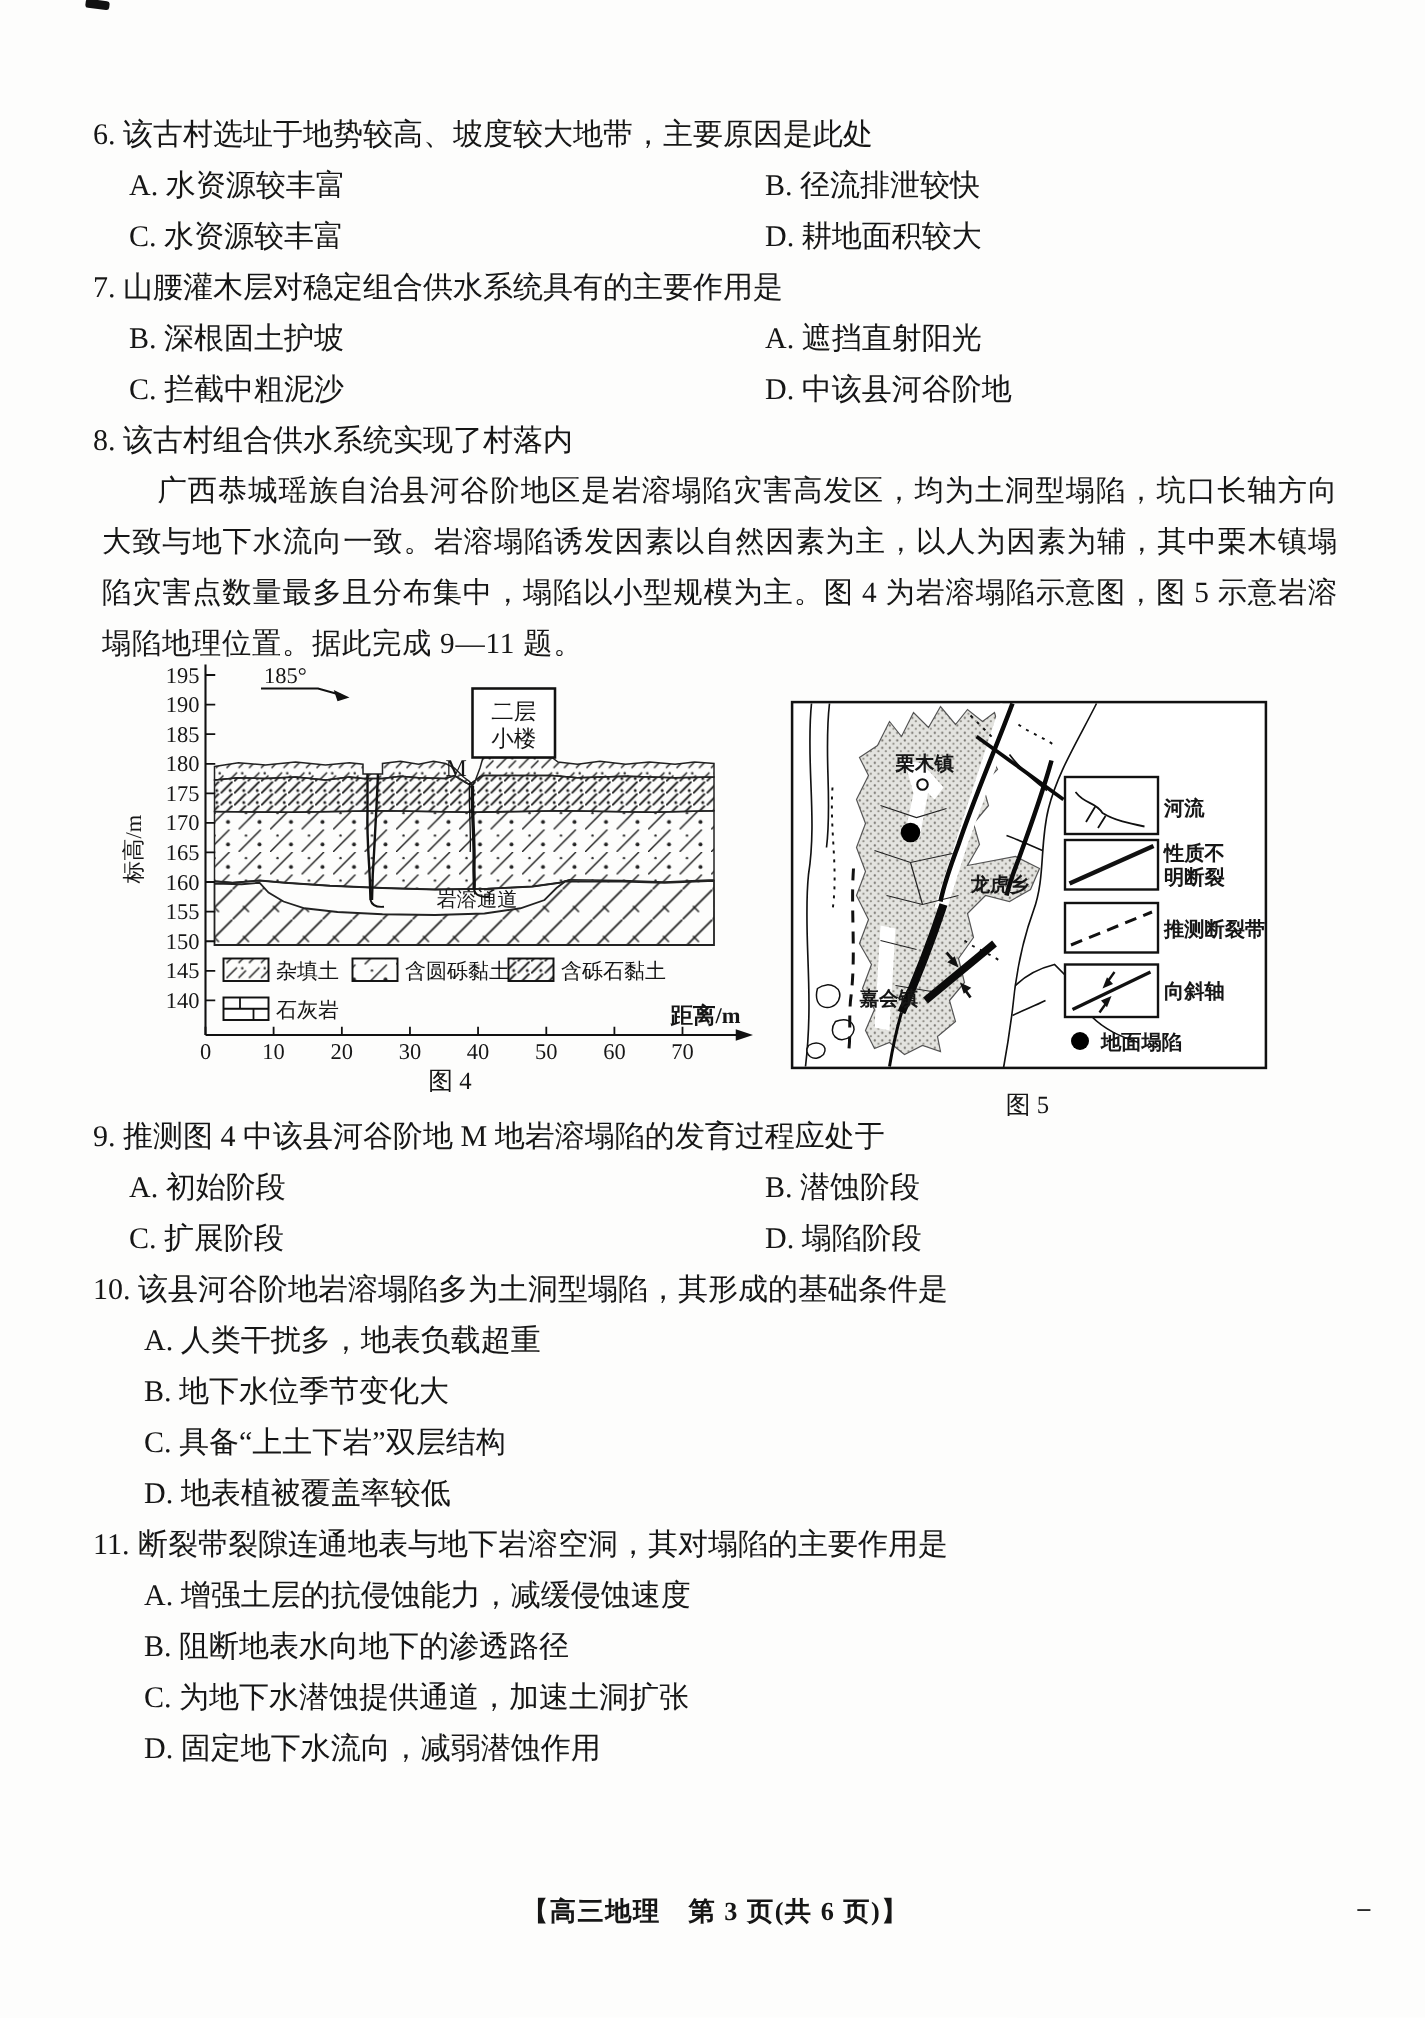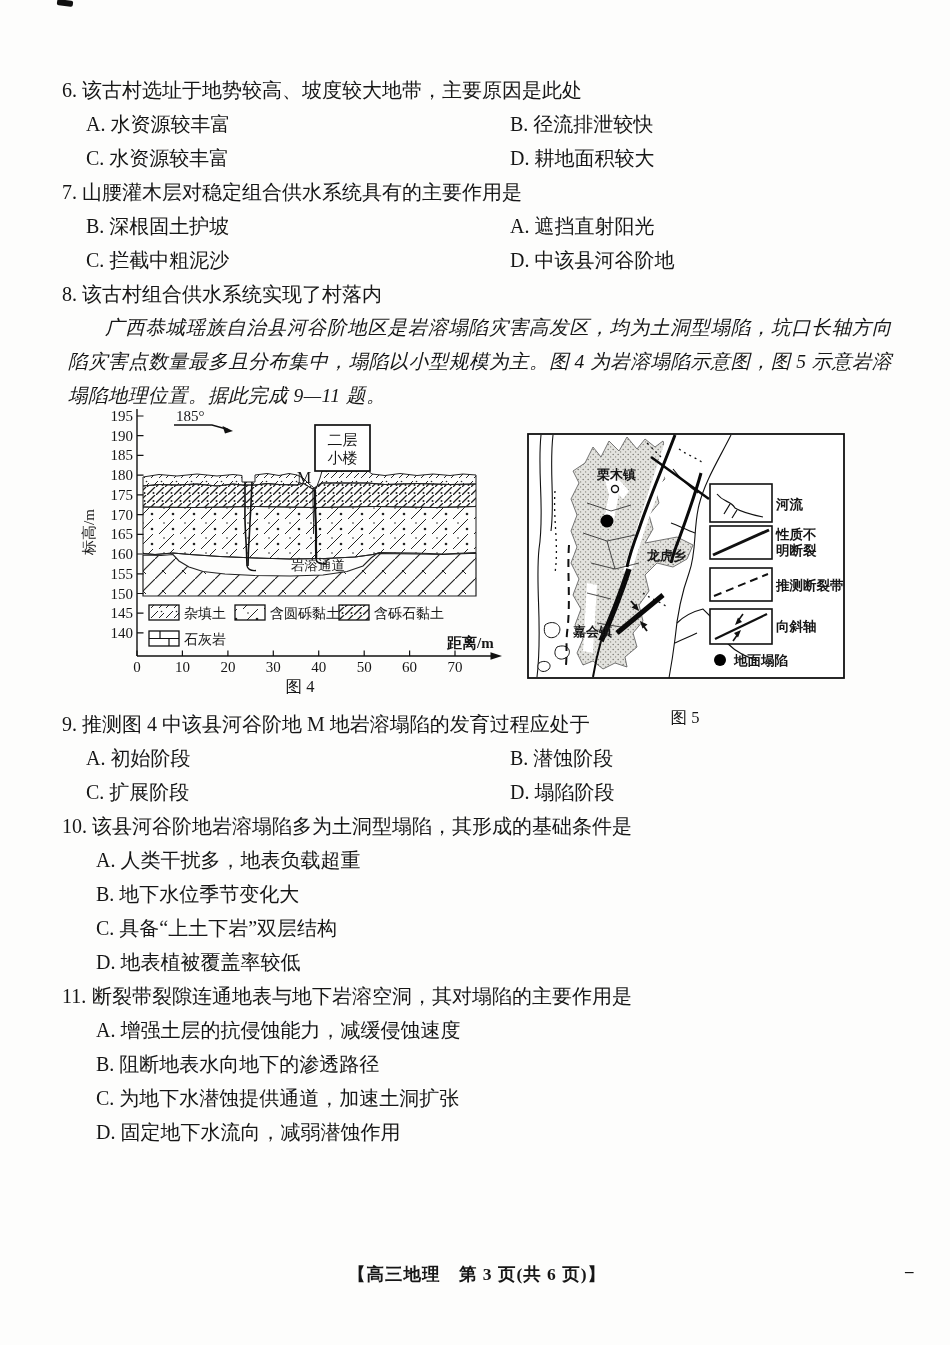--- a/index.html
+++ b/index.html
@@ -10,27 +10,27 @@
   }
   .sheet{padding:73px 58px 0 62px;}
   .q{font-size:20px;}
   .q-stem{line-height:34px;white-space:nowrap;}
   .q-num{display:inline-block;min-width:20px;}
   .q10 .q-num,.q11 .q-num{min-width:30px;}
   .opts2{display:grid;grid-template-columns:424px 1fr;padding-left:24px;line-height:34px;font-size:20px;}
   .opts1{padding-left:34px;line-height:34px;font-size:20px;}
   .opt{white-space:nowrap;}
   .passage{font-size:19.5px;line-height:34px;margin-left:6px;letter-spacing:.5px;}
-  .passage .line{text-align:justify;text-align-last:justify;white-space:nowrap;font-style:italic;}
+  .passage .line{text-align:justify;text-align-last:justify;white-space:nowrap;}
   .passage .line.first{text-indent:37px;}
   .passage .line.last{text-align-last:left;}
   .figures{position:relative;height:300px;margin-top:-14px;}
   .fig4{position:absolute;left:13px;top:0;}
   .fig5{position:absolute;left:465px;top:34px;width:316px;}
-  .fig5-caption{text-align:center;font-size:16.5px;margin-top:24px;}
+  .fig5-caption{text-align:center;font-size:16.5px;margin-top:8px;}
   .q9blk{margin-top:8px;}
   .footer{position:absolute;left:4px;right:0;top:1262px;text-align:center;
     font-size:17.5px;font-weight:700;letter-spacing:1px;}
   .footer-dash{position:absolute;left:905px;top:1262px;font-size:17px;font-weight:700;}
   .scan-artifact{position:absolute;left:57px;top:0;width:16px;height:6px;background:#111;
     border-radius:2px;transform:rotate(7deg);}
   svg text{font-family:"Liberation Serif","DejaVu Serif",serif;fill:#161616;}
 </style>
 </head>
 <body>
@@ -58,20 +58,21 @@
       <div class="opt">D. 中该县河谷阶地</div>
     </div>
   </div>
 
   <div class="q">
     <div class="q-stem"><span class="q-num">8.</span><span>该古村组合供水系统实现了村落内</span></div>
   </div>
 
   <div class="passage">
     <div class="line first">广西恭城瑶族自治县河谷阶地区是岩溶塌陷灾害高发区，均为土洞型塌陷，坑口长轴方向</div>
+    <div class="line">大致与地下水流向一致。岩溶塌陷诱发因素以自然因素为主，以人为因素为辅，其中栗木镇塌</div>
     <div class="line">陷灾害点数量最多且分布集中，塌陷以小型规模为主。图 4 为岩溶塌陷示意图，图 5 示意岩溶</div>
     <div class="line last">塌陷地理位置。据此完成 9—11 题。</div>
   </div>
 
   <div class="figures">
 
     <div class="fig4">
       <svg width="440" height="302" viewBox="0 0 440 302">
         <defs>
           <pattern id="p-fill" width="15" height="10" patternUnits="userSpaceOnUse">

